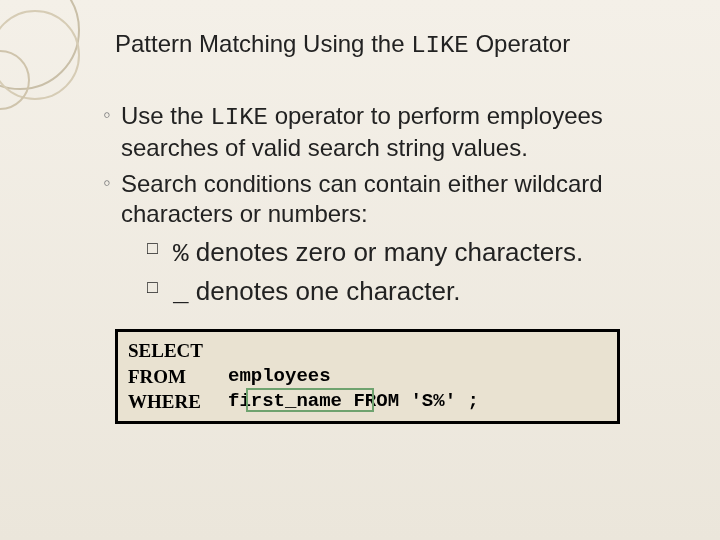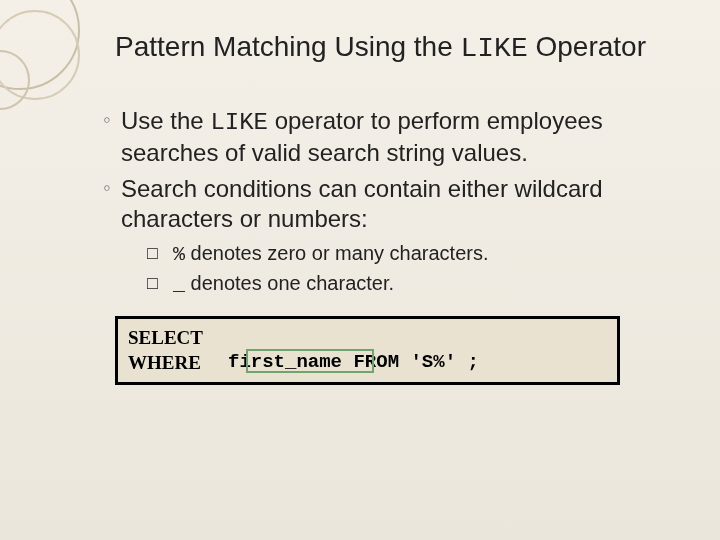--- a/index.html
+++ b/index.html
@@ -25,21 +25,21 @@
     background: transparent;
   }
   .deco .r1 { width: 120px; height: 120px; top: 0; left: 0; }
   .deco .r2 { width: 90px; height: 90px; top: 40px; left: 30px; border-color: #d6ccb5; }
   .deco .r3 { width: 60px; height: 60px; top: 80px; left: 10px; border-color: #cfc4ac; }
   .slide {
     position: relative;
     padding: 30px 55px 30px 115px;
   }
   .title {
-    font-size: 28px;
+    font-size: 24px;
     color: #222;
     font-weight: 400;
     line-height: 1.2;
     margin-bottom: 40px;
   }
   .code-inline {
     font-family: "Courier New", Courier, monospace;
   }
   .bullets {
     list-style: none;
@@ -62,21 +62,21 @@
     font-size: 22px;
   }
   .subbullets {
     list-style: none;
     margin-top: 6px;
     margin-left: 26px;
   }
   .subbullets > li {
     position: relative;
     padding-left: 26px;
-    font-size: 20px;
+    font-size: 26px;
     color: #222;
     line-height: 1.35;
     margin-bottom: 2px;
   }
   .subbullets > li::before {
     content: "□";
     position: absolute;
     left: 0;
     top: 1px;
     font-size: 18px;
@@ -145,19 +145,22 @@
           <span class="code-inline">_</span><span> denotes one character.</span>
         </li>
       </ul>
     </li>
   </ul>
 
   <div class="sql-block">
     <div class="sql-line">
       <span class="sql-kw">SELECT</span>
     </div>
+    <div class="sql-line">
+      <span class="sql-kw">FROM</span><span class="sql-rest">employees</span>
+    </div>
     <div class="sql-line" style="position:relative;">
       <span class="sql-kw">WHERE</span><span class="sql-rest">first_name FROM 'S%' ;</span>
       <span class="hl-hint"></span>
     </div>
   </div>
 
 </div>
 
 </body></html>

